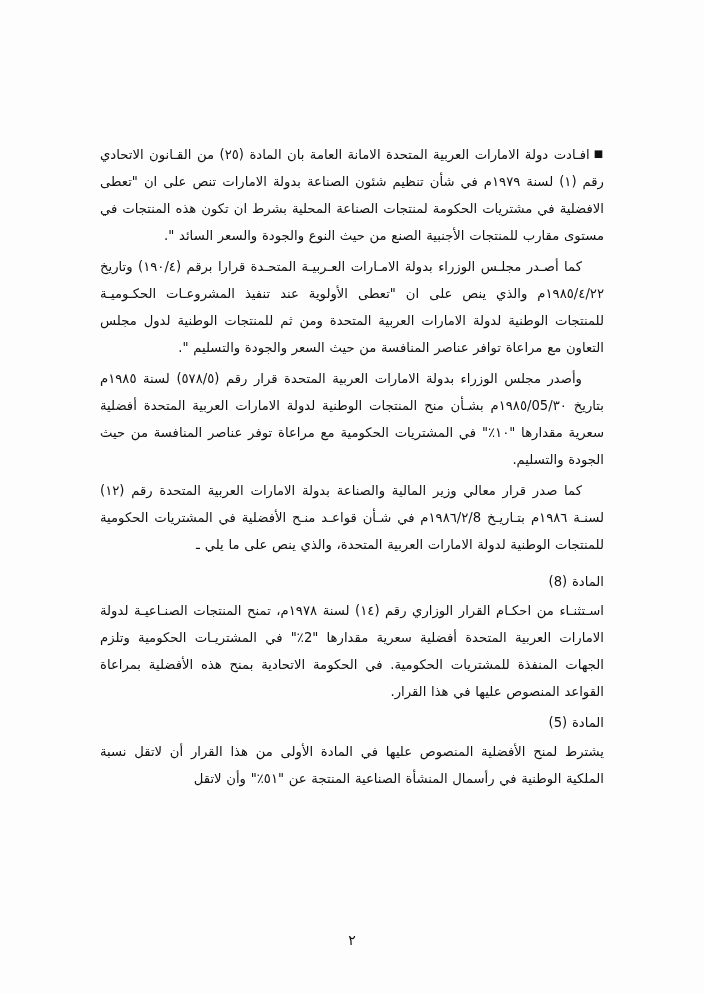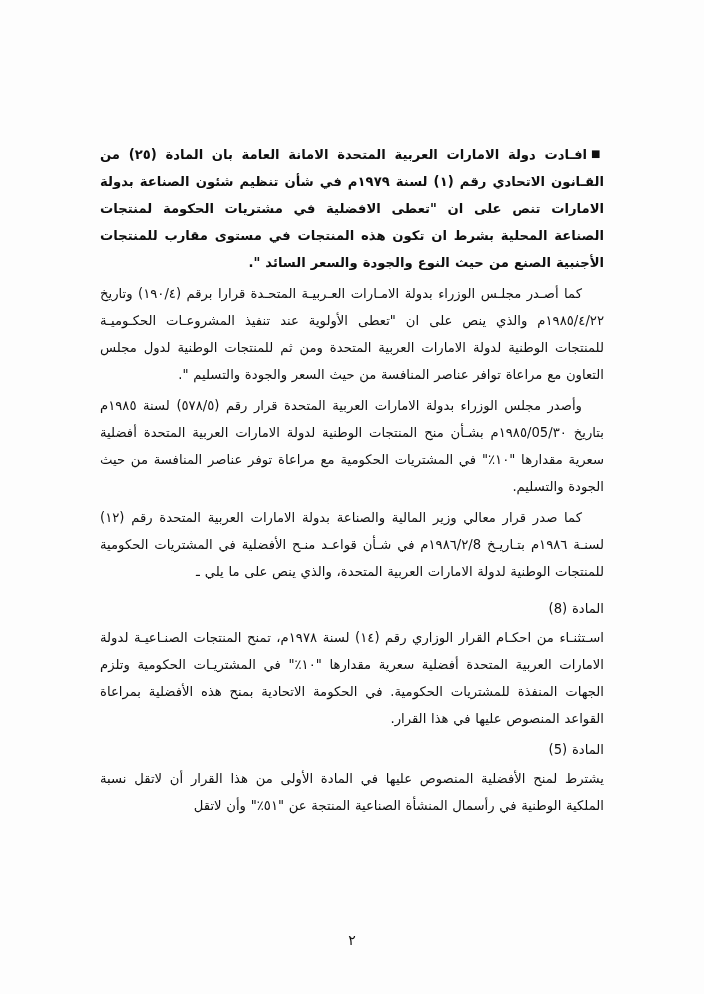--- a/index.html
+++ b/index.html
@@ -34,21 +34,21 @@
     font-size: 13.2px;
     line-height: 27px;
     text-align: justify;
     text-align-last: right;
     word-spacing: 0.5px;
   }
   p.para.indent {
     text-indent: 22px;
   }
   p.first {
-    font-weight: bold;
+    font-weight: normal;
   }
   .bullet {
     font-size: 10px;
     vertical-align: 2px;
     margin-left: 4px;
   }
   .article-head {
     text-align: center;
     text-align-last: center;
     font-size: 13.5px;
@@ -90,21 +90,21 @@
     </div>
 
     <div class="block">
       <p class="para indent">كما صدر قرار معالي وزير المالية والصناعة بدولة الامارات العربية المتحدة رقم (١٢) لسنـة ١٩٨٦م بتـاريـخ ١٩٨٦/٢/8م في شـأن قواعـد منـح الأفضلية في المشتريات الحكومية للمنتجات الوطنية لدولة الامارات العربية المتحدة، والذي ينص على ما يلي ـ</p>
     </div>
 
     <div class="spacer-sm"></div>
 
     <div class="block">
       <p class="para article-head">المادة (8)</p>
-      <p class="para">اسـتثنـاء من احكـام القرار الوزاري رقم (١٤) لسنة ١٩٧٨م، تمنح المنتجات الصنـاعيـة لدولة الامارات العربية المتحدة أفضلية سعرية مقدارها "١٠٪" في المشتريـات الحكومية وتلزم الجهات المنفذة للمشتريات الحكومية. في الحكومة الاتحادية بمنح هذه الأفضلية بمراعاة القواعد المنصوص عليها في هذا القرار.</p>
+      <p class="para">اسـتثنـاء من احكـام القرار الوزاري رقم (١٤) لسنة ١٩٧٨م، تمنح المنتجات الصنـاعيـة لدولة الامارات العربية المتحدة أفضلية سعرية مقدارها "2٪" في المشتريـات الحكومية وتلزم الجهات المنفذة للمشتريات الحكومية. في الحكومة الاتحادية بمنح هذه الأفضلية بمراعاة القواعد المنصوص عليها في هذا القرار.</p>
     </div>
 
     <div class="block">
       <p class="para article-head">المادة (5)</p>
       <p class="para">يشترط لمنح الأفضلية المنصوص عليها في المادة الأولى من هذا القرار أن لاتقل نسبة الملكية الوطنية في رأسمال المنشأة الصناعية المنتجة عن "٥١٪" وأن لاتقل</p>
     </div>
 
   </div>
 
   <div class="page-number">٢</div>

